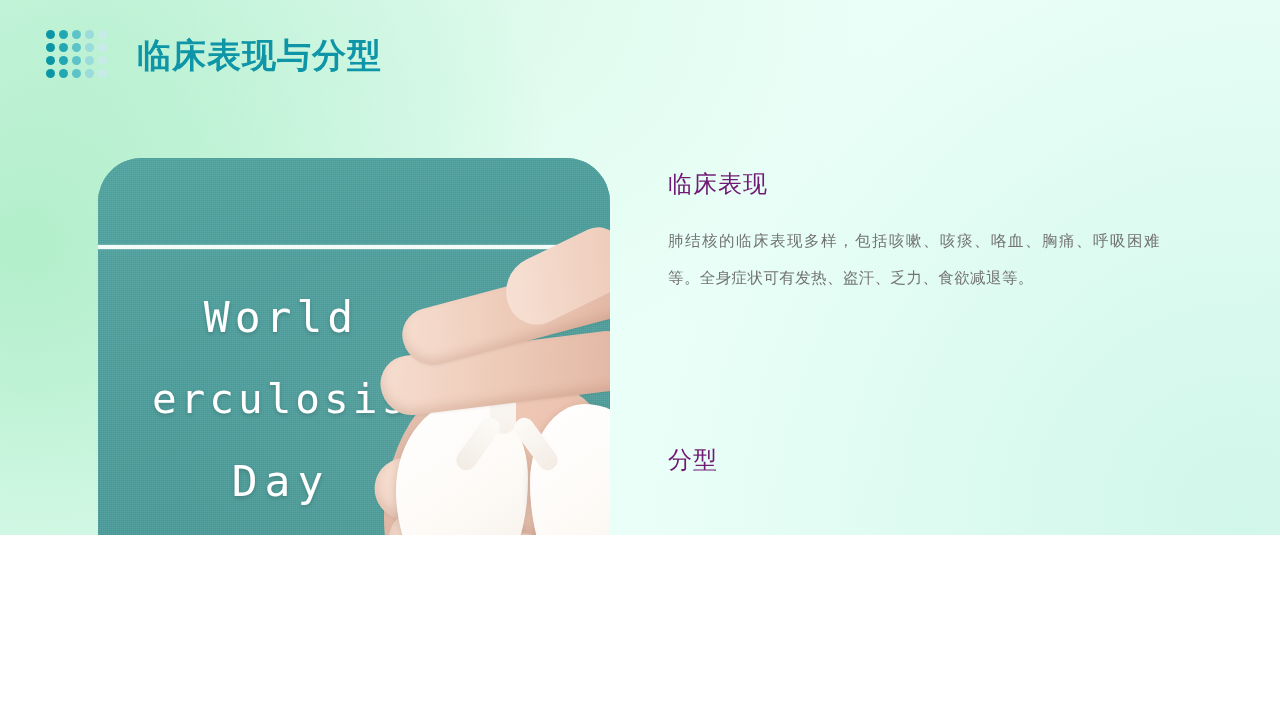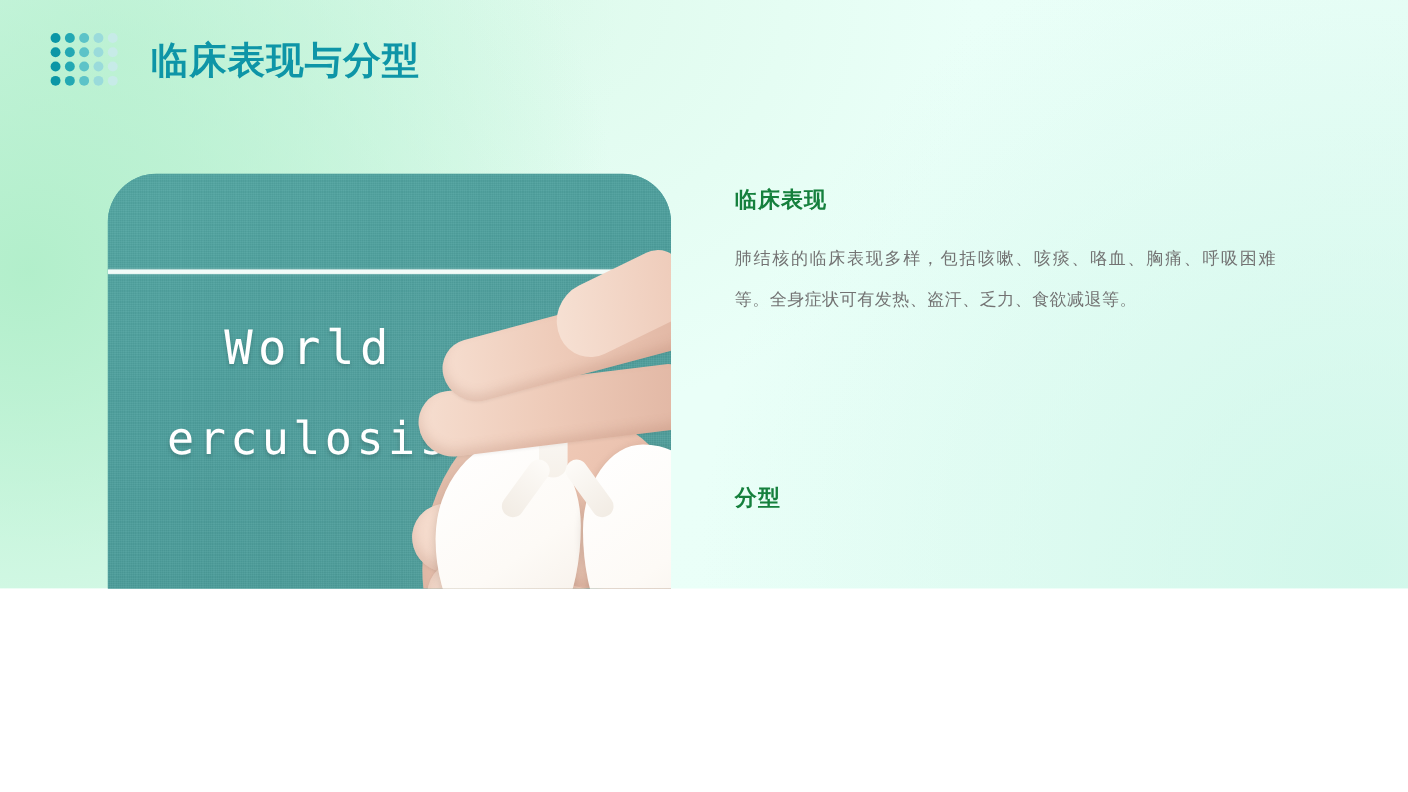--- a/index.html
+++ b/index.html
@@ -169,23 +169,23 @@
 
   
   .content{
     position:absolute;
     left:668px; top:168px;
     width:492px;
   }
   .section{ margin-bottom:0; }
   .section + .section{ margin-top:148px; }
   .sec-title{
-    font-size:20px;
-    font-weight:bold;
-    color:#15803d;
+    font-size:24px;
+    font-weight:normal;
+    color:#701a75;
     letter-spacing:1px;
     margin-bottom:22px;
   }
   .sec-body{
     font-size:15.5px;
     color:#737373;
     line-height:37px;
     letter-spacing:.4px;
     text-align:justify;
   }
@@ -226,20 +226,21 @@
   <div class="media-card">
     <div class="photo"></div>
     <div class="grain"></div>
 
     <div class="rule top"></div>
     <div class="rule bot"></div>
 
     <div class="poster-text">
       <span class="ln l1">World</span>
       <span class="ln l2">erculosis</span>
+      <span class="ln l3">Day</span>
     </div>
 
     <div class="hand-wrap">
       <div class="palm"></div>
       <div class="finger f3"></div>
       <div class="finger f4"></div>
       <div class="finger f5"></div>
 
       <div class="lung lung-l"></div>
       <div class="lung lung-r"></div>

